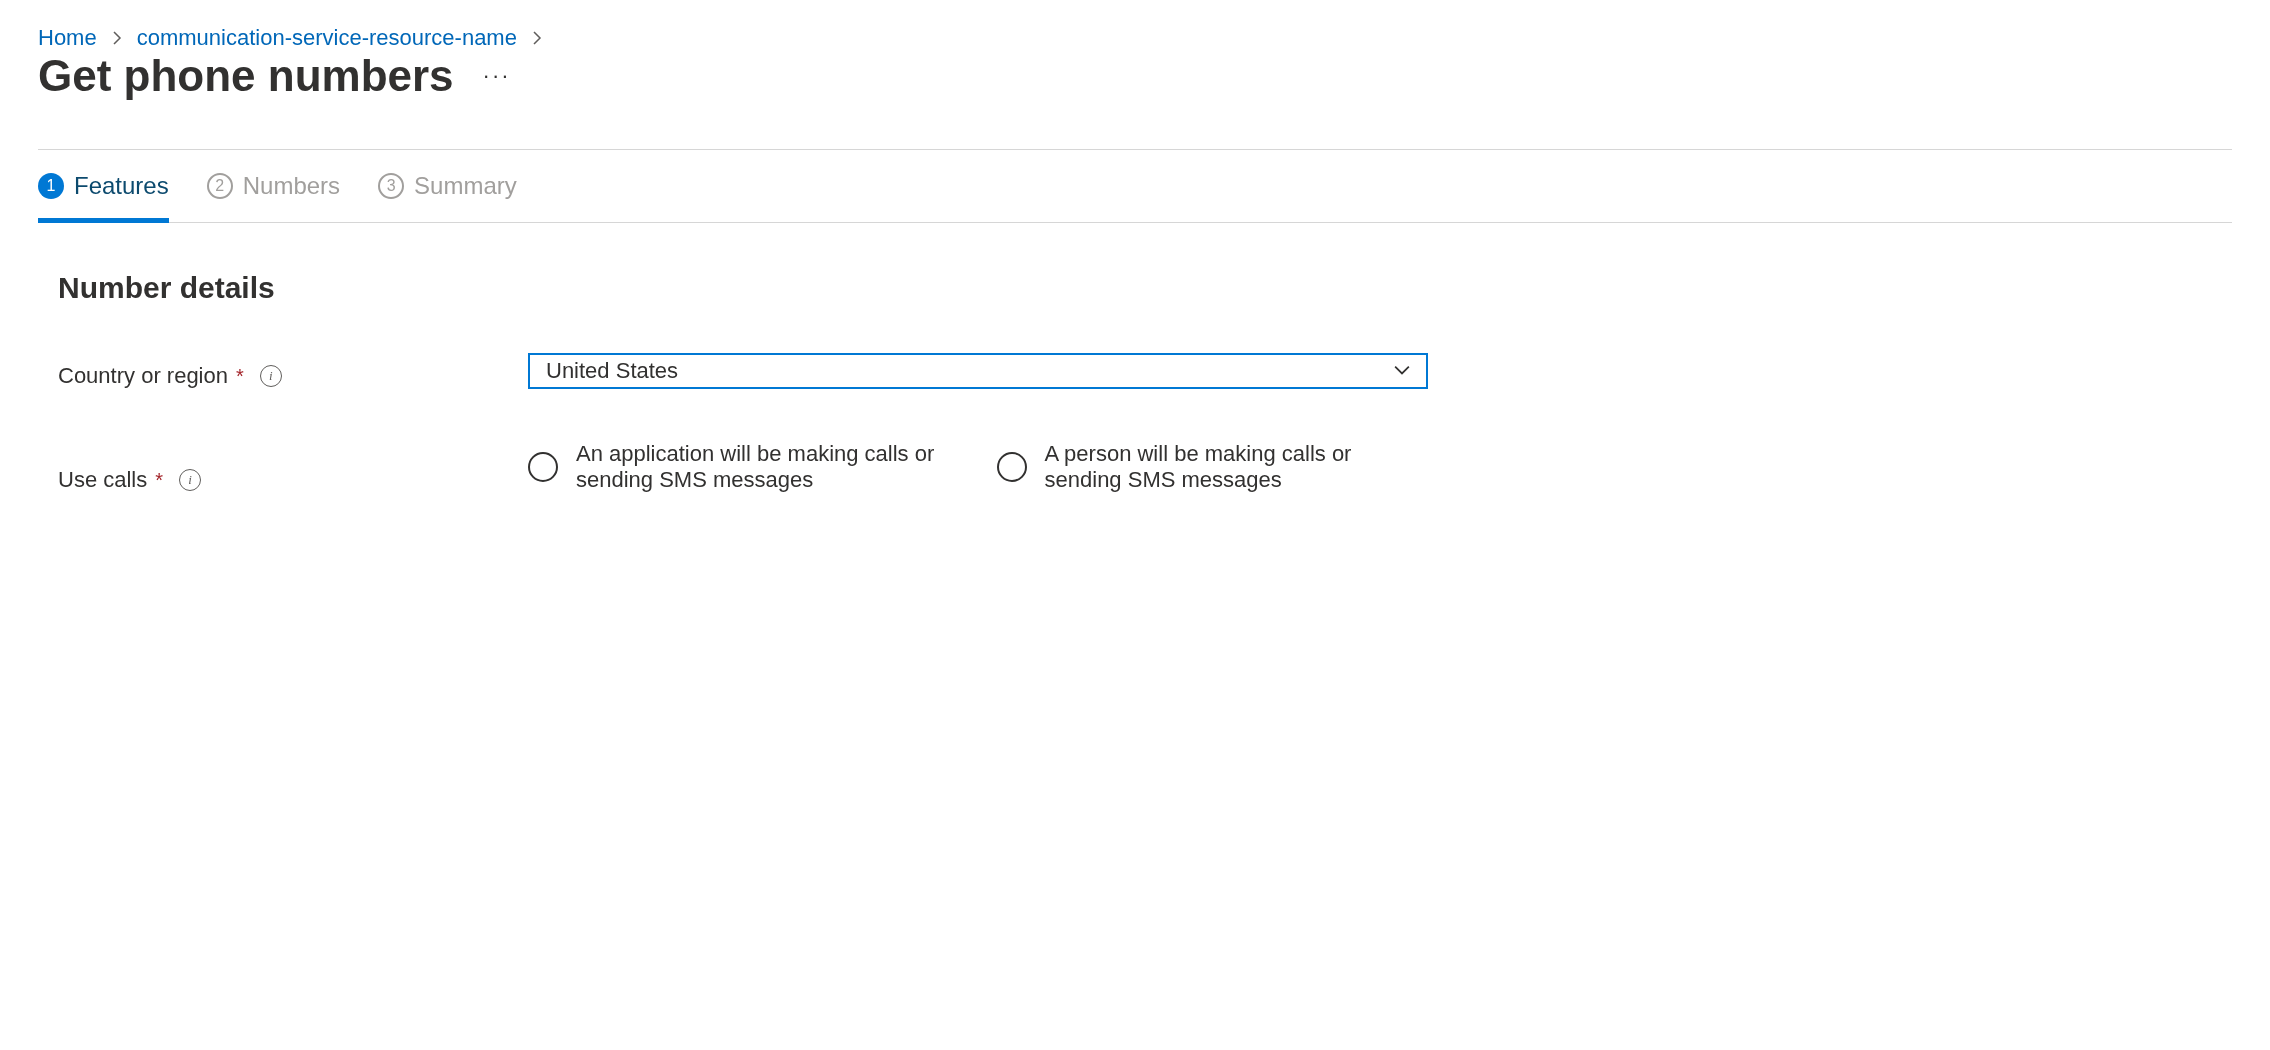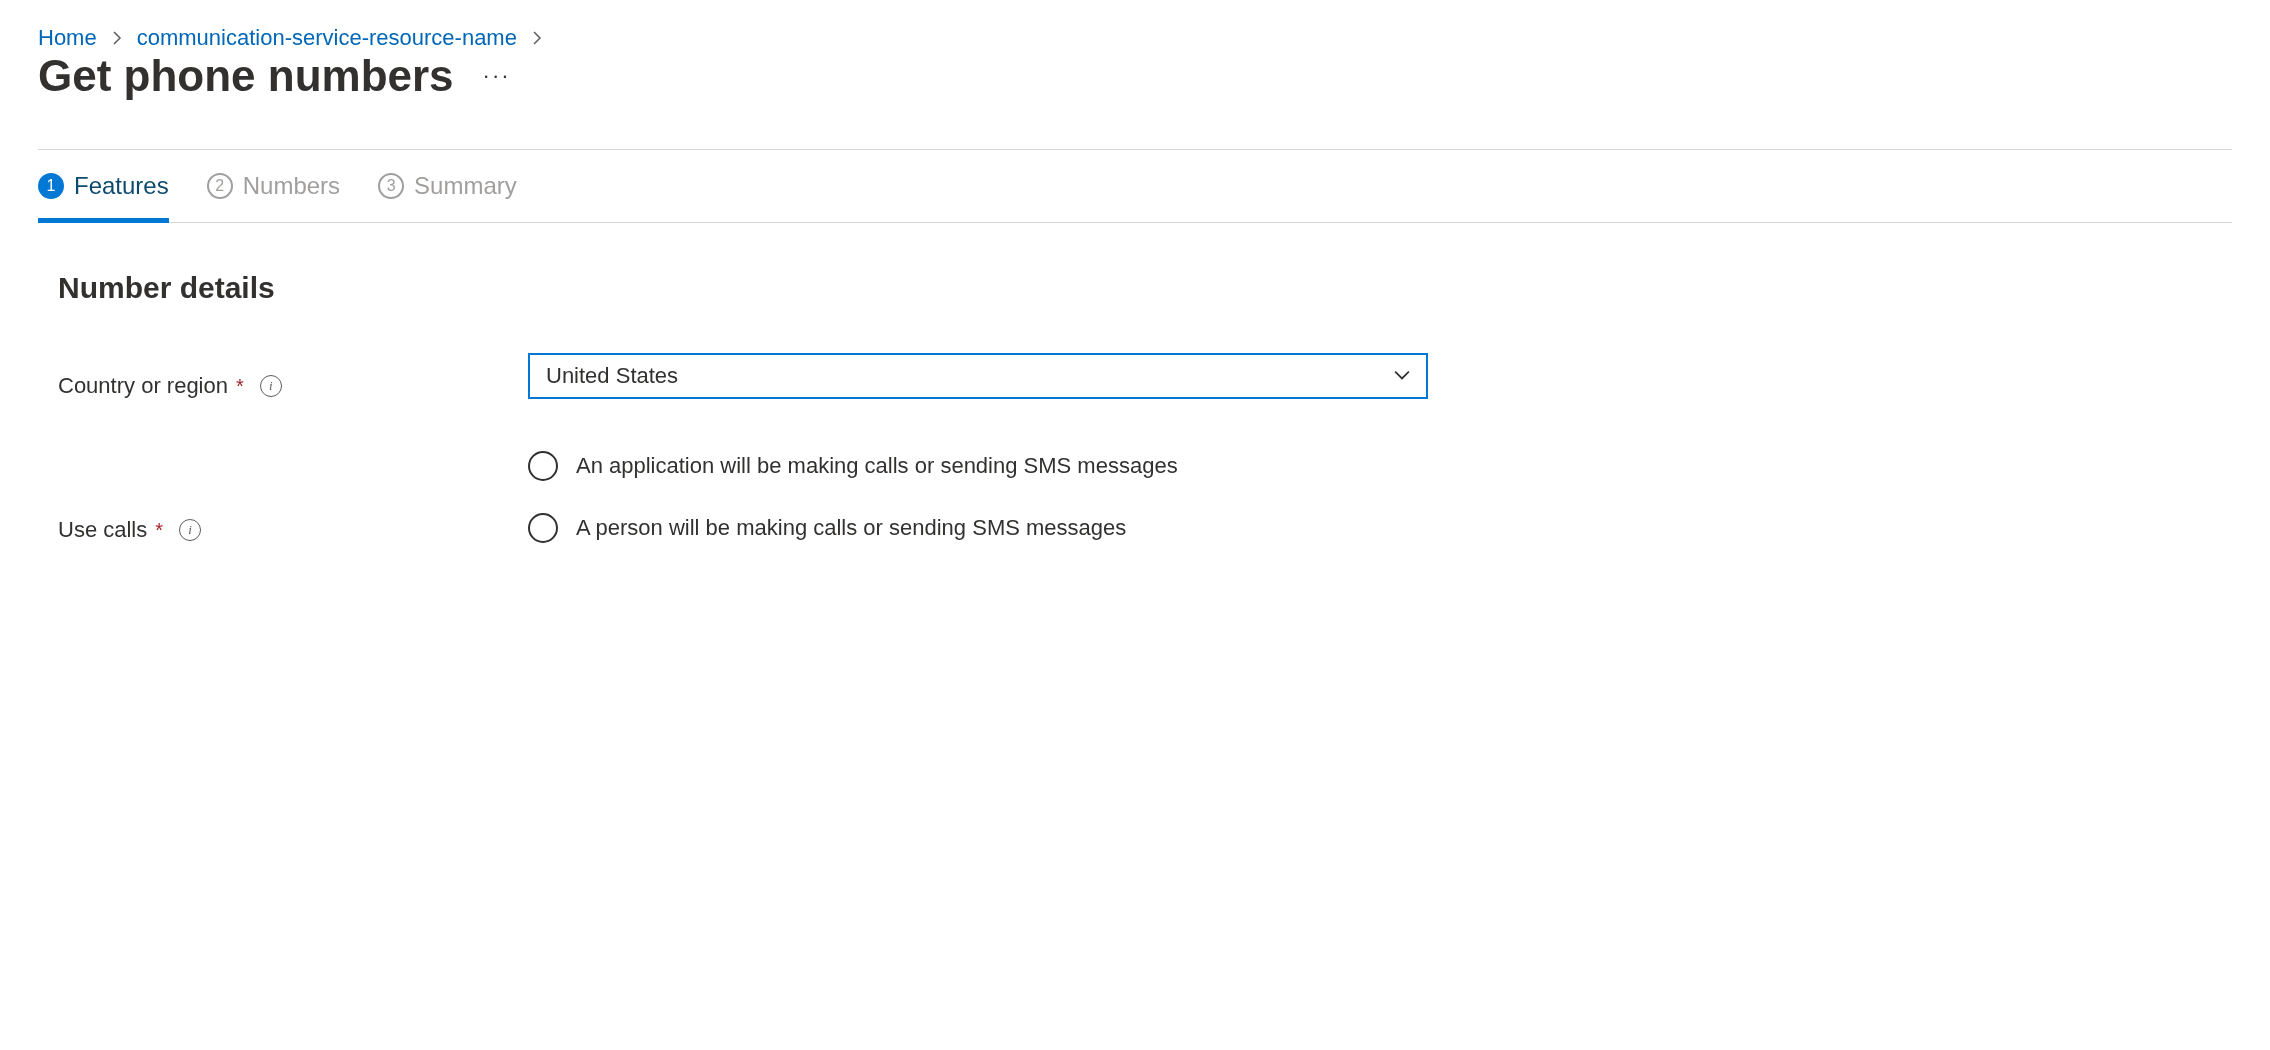--- a/index.html
+++ b/index.html
@@ -135,39 +135,37 @@
       color: #605e5c;
       cursor: pointer;
       margin-left: 8px;
     }
     .form-control-col {
       flex: 1;
       max-width: 900px;
     }
     .select-field {
       width: 100%;
-      height: 46px;
+      height: 36px;
       border: 2px solid #0078d4;
       background: #ffffff;
       display: flex;
       align-items: center;
       justify-content: space-between;
       padding: 0 16px;
       cursor: pointer;
       font-size: 22px;
       color: #323130;
     }
     .chevron-down {
       width: 16px;
       height: 16px;
     }
     .radio-group {
       display: flex;
-      flex-direction: column;
-      gap: 32px;
     }
     .radio-option {
       display: flex;
       align-items: center;
       gap: 18px;
       cursor: pointer;
     }
     .radio-circle {
       width: 30px;
       height: 30px;

